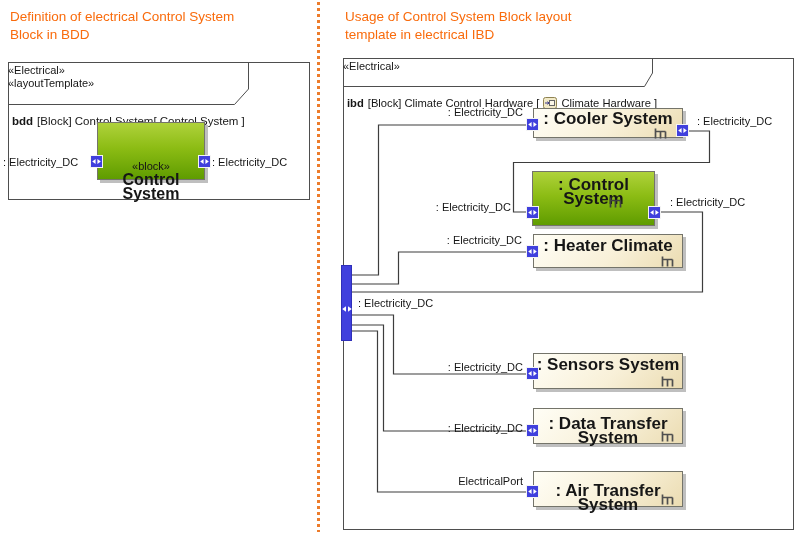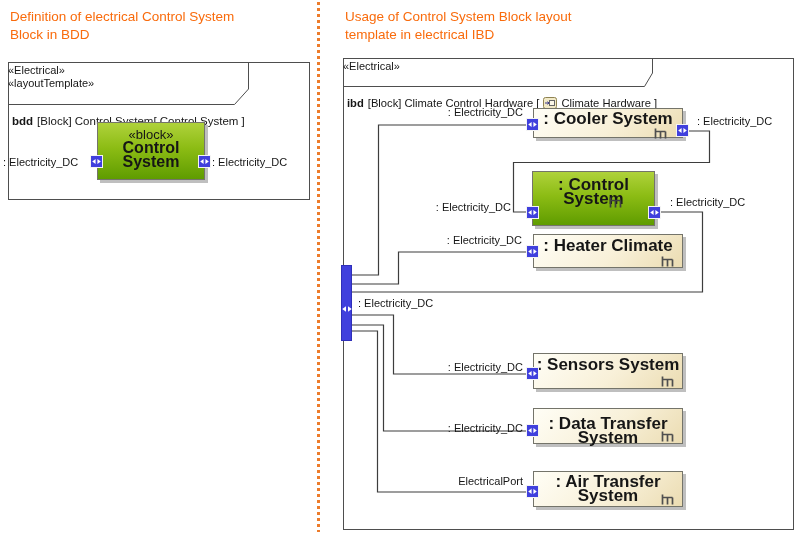--- a/index.html
+++ b/index.html
@@ -24,21 +24,21 @@
   .kind { font-weight:bold; }
   .kindrow { display:flex; align-items:center; gap:4px;margin-top:24px; }
   .block {
     position:absolute; border:1px solid #74746a; box-sizing:border-box;
     box-shadow:3px 3px 0 #bfbfbf; text-align:center;
   }
   .cream { background:linear-gradient(135deg,#FFFEF6 0%, #F8F0D8 55%, #EBDCB2 100%); }
   .green { background:linear-gradient(180deg,#AFD23B 0%, #8CBC14 45%, #5F9C00 100%); }
   .bname { font-weight:bold; font-size:17px; line-height:14px; padding-top:3px; }
   .bname12 { font-weight:bold; font-size:16px; line-height:14px; }
-  .stereo { font-size:13px; line-height:13px; }
+  .stereo { font-size:11px; line-height:13px;margin-top:32px; }
   .rake { position:absolute; width:13px; height:11px; }
   .port {
     position:absolute; width:13px; height:13px; box-sizing:border-box;
     background:#4040DD; border:1px solid #f4f4f4;
     display:flex; align-items:center; justify-content:center;
   }
   .frameport {
     position:absolute; left:341px; top:265px; width:11px; height:76px;
     background:#4040DD; border:1px solid #2f2fb9; box-sizing:border-box;
   }
@@ -210,21 +210,21 @@
   </span>
 </div>
 <div class="port z5" style="left:526px;top:424px">
   <svg width="9" height="5" viewBox="0 0 9 5">
       <path d="M3.6,0 L0.2,2.5 L3.6,5 Z M5.4,0 L8.8,2.5 L5.4,5 Z" fill="#fff"></path>
     </svg>
 </div>
 <div class="plabel z4" style="left:400px;top:422px;width:123px;text-align:right">: Electricity_DC</div>
 
 <div class="block cream z4" style="left:533px;top:471px;width:150px;height:36px">
-  <div class="bname" style="padding-top:3px">: Air Transfer System</div>
+  <div class="bname" style="padding-top:12px">: Air Transfer System</div>
   <span class="rake" style="right:8px;bottom:4px">
     <svg width="13" height="11" viewBox="0 0 13 11">
         <path d="M1.5,0.5 V10.5 M1.5,3.5 H11.5 M6.5,3.5 V10.5 M11.5,3.5 V10.5" stroke="#4f4f4f" stroke-width="1.7" fill="none"></path>
       </svg>
   </span>
 </div>
 <div class="port z5" style="left:526px;top:485px">
   <svg width="9" height="5" viewBox="0 0 9 5">
       <path d="M3.6,0 L0.2,2.5 L3.6,5 Z M5.4,0 L8.8,2.5 L5.4,5 Z" fill="#fff"></path>
     </svg>

